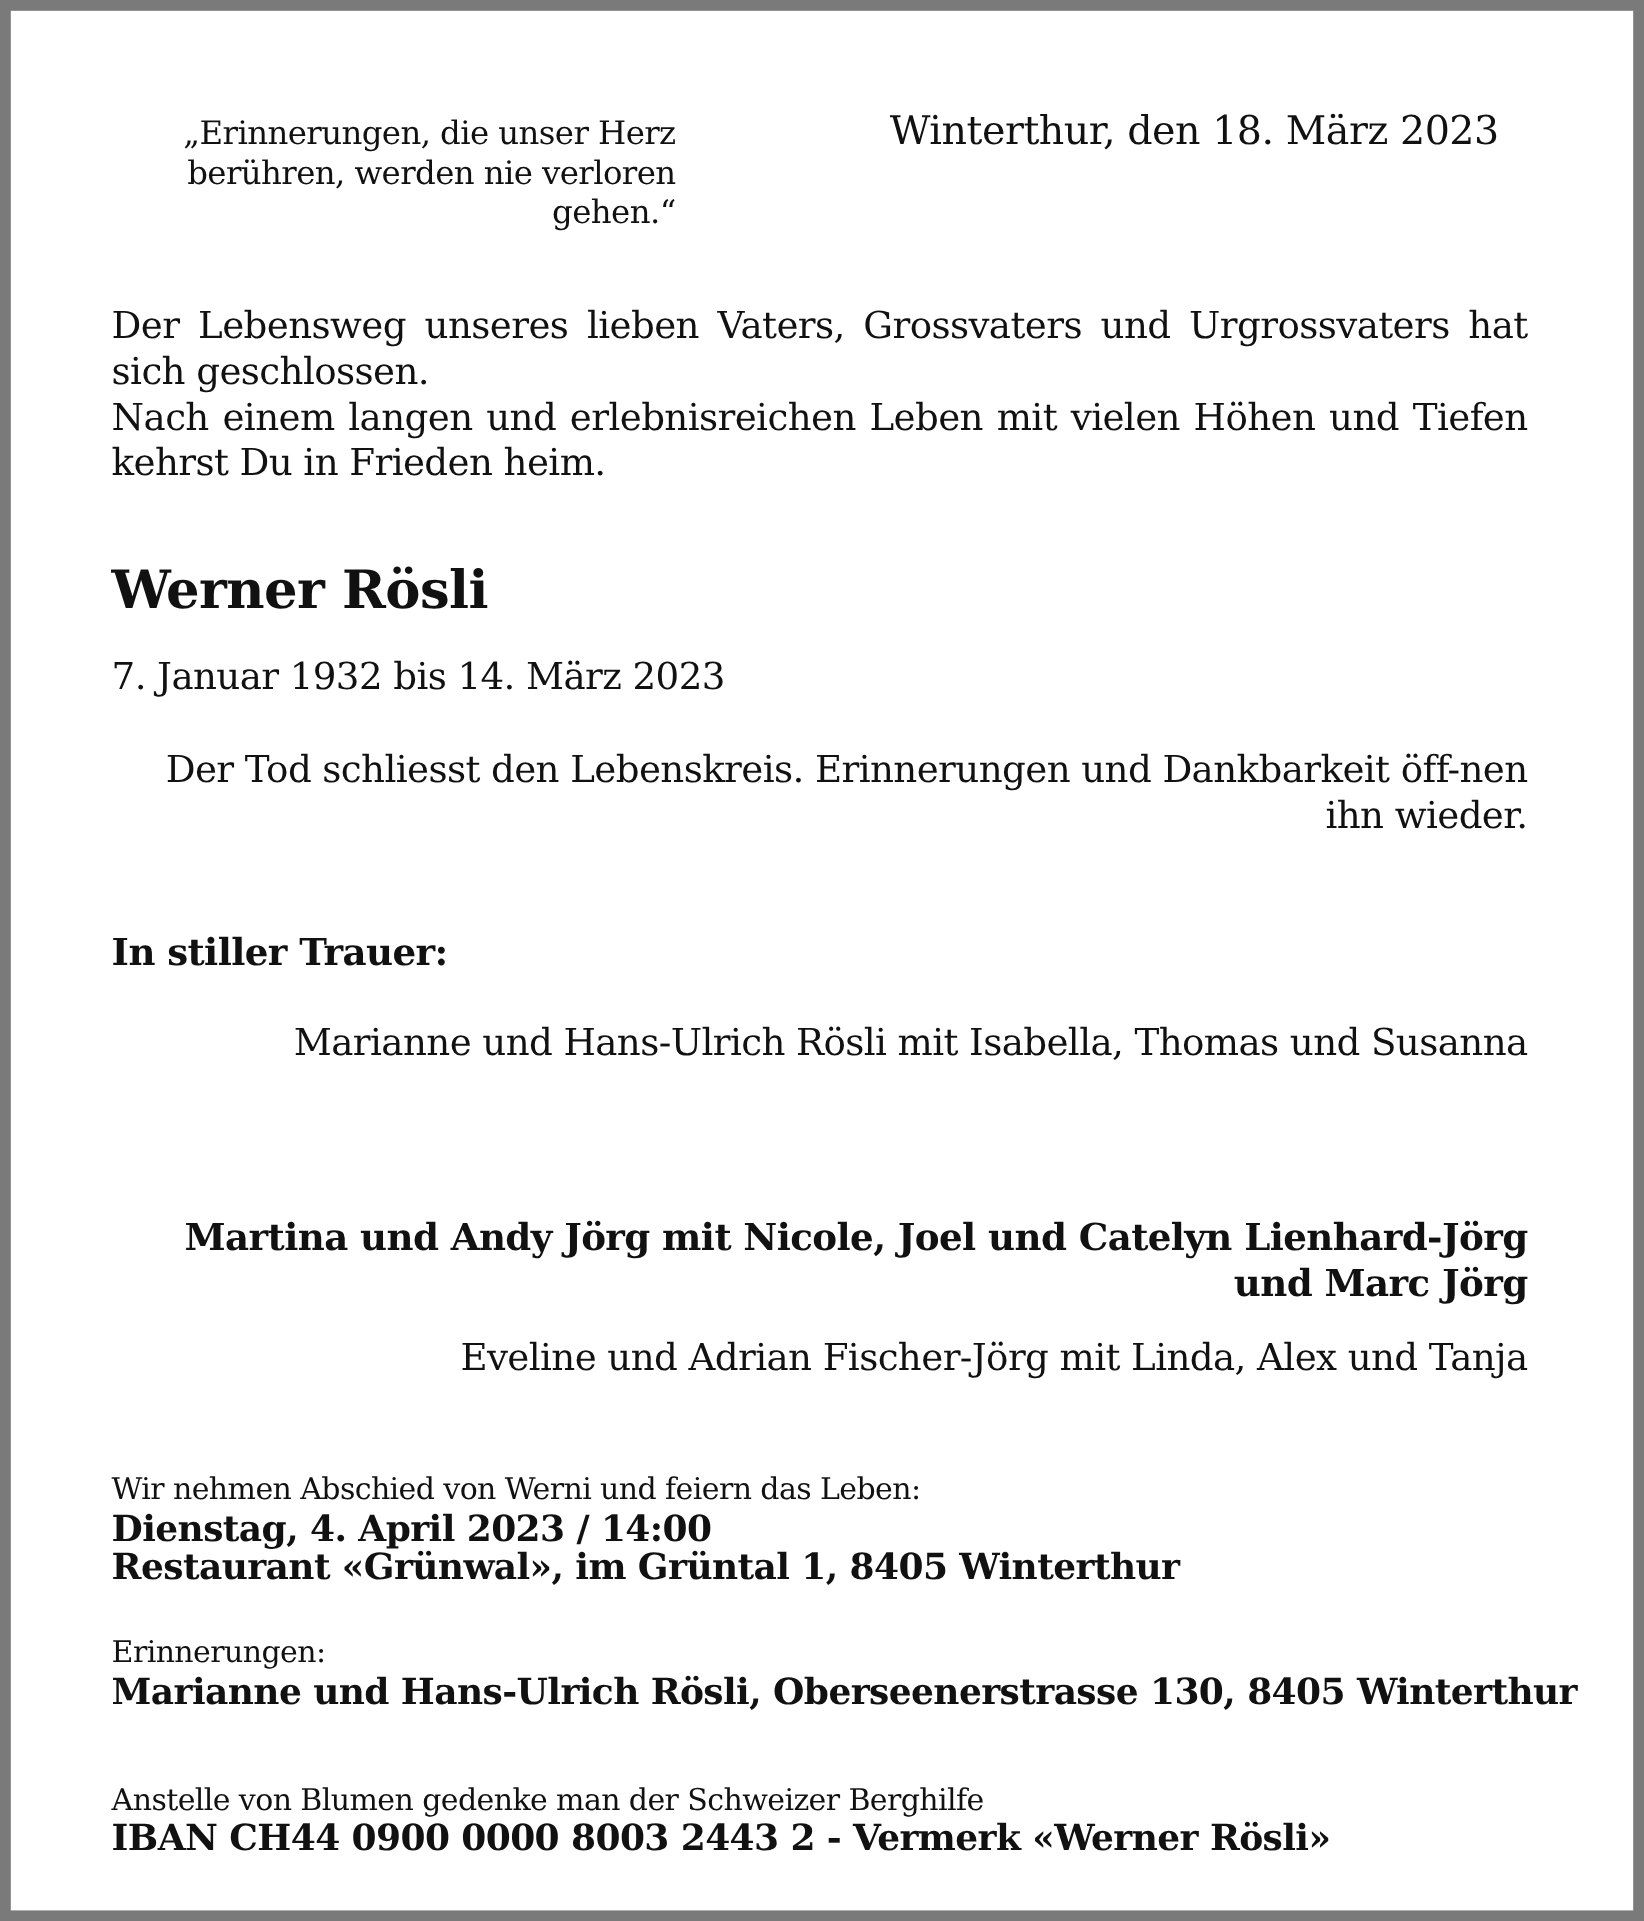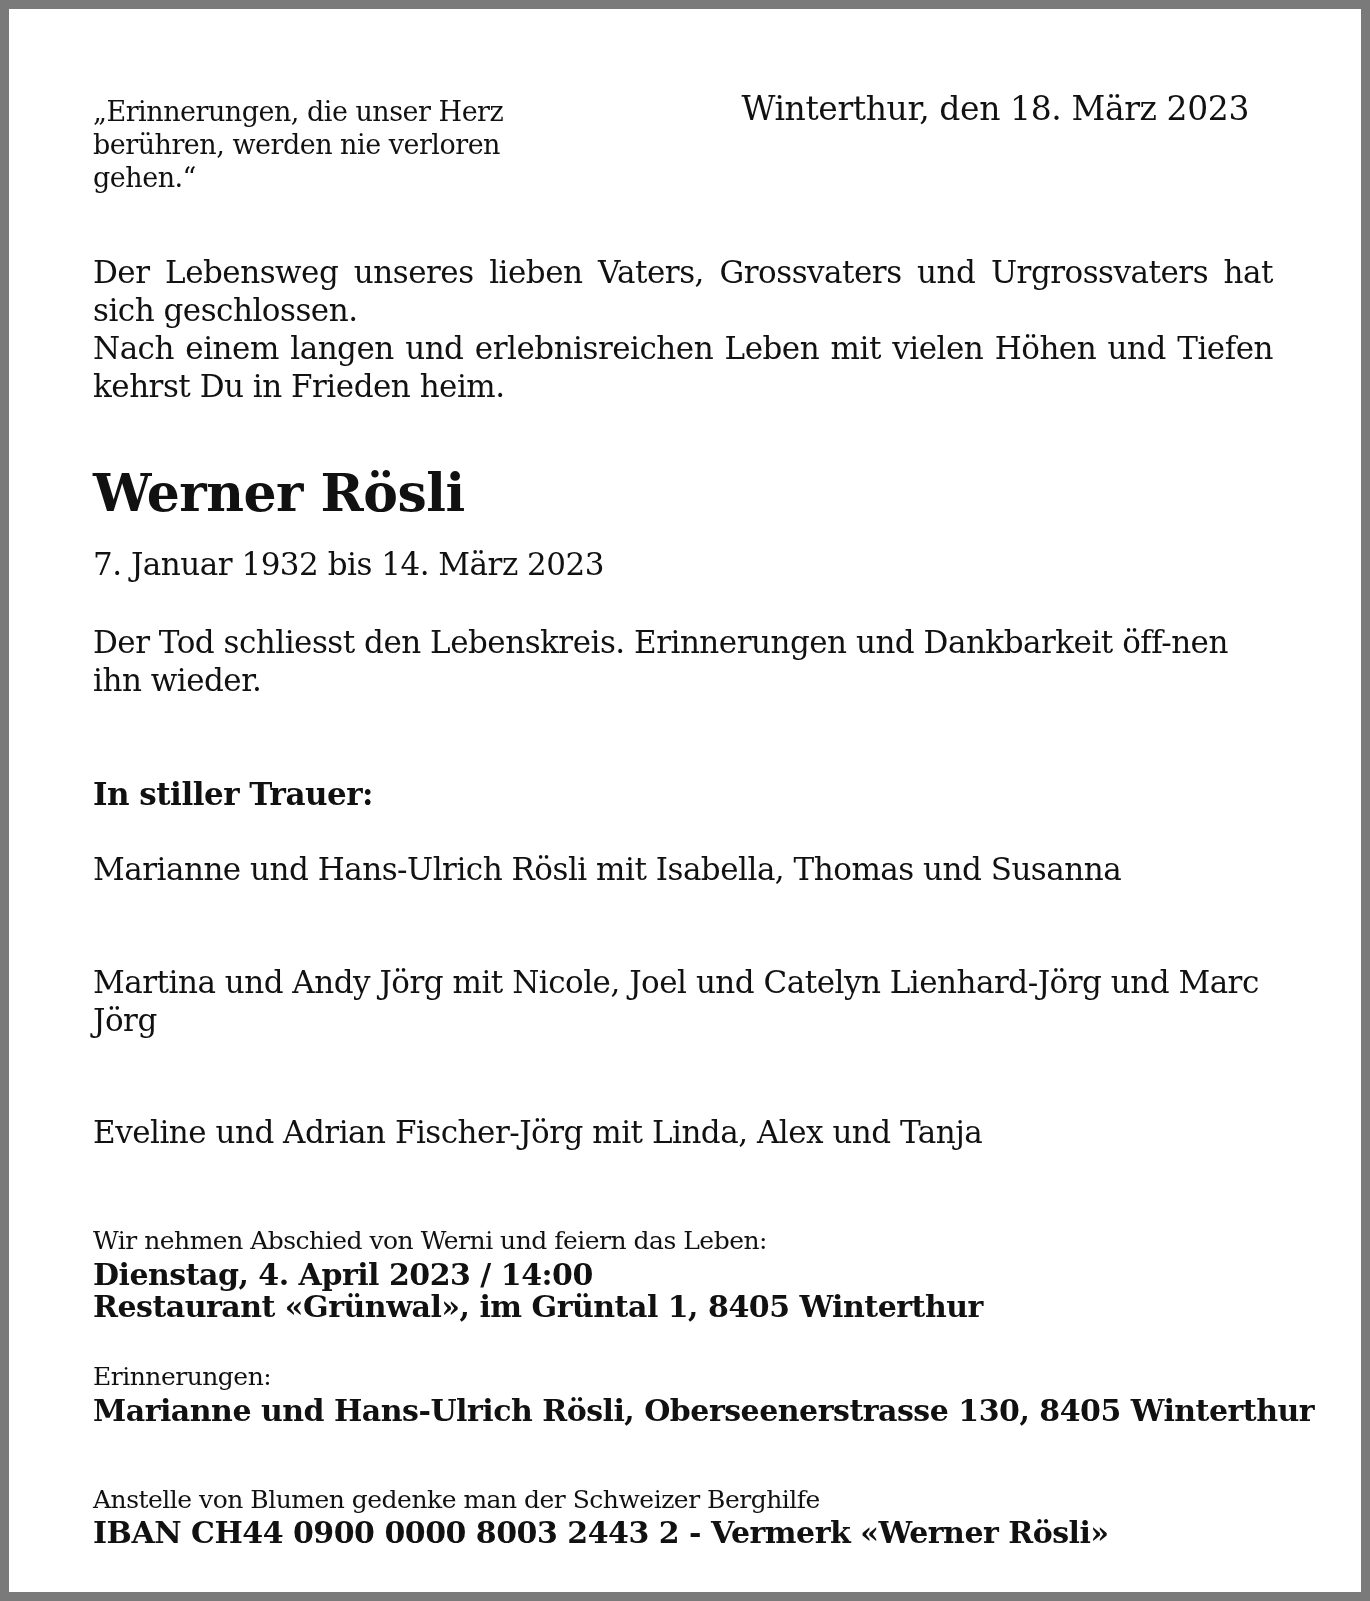--- a/index.html
+++ b/index.html
@@ -13,41 +13,41 @@
       color: #111;
     }
     .page {
       position: absolute;
       left: 9px;
       top: 9px;
       width: 1352px;
       height: 1583px;
       background: #ffffff;
     }
-    .abs { position: absolute; margin: 0; }
+    .abs { position: absolute; margin: 0; text-align: right; }
     .quote {
       left: 84px; top: 86px; width: 470px;
       font-size: 27px; line-height: 33px;
       letter-spacing: -0.5px;
     }
     .dateplace {
       right: 112px; top: 80px;
       font-size: 33px; line-height: 40px;
       letter-spacing: -0.4px;
     }
     .intro {
       left: 84px; top: 244px; width: 1180px;
       font-size: 31px; line-height: 38px;
       text-align: justify;
       letter-spacing: -0.5px;
     }
     .intro p { margin: 0; text-align-last: auto; }
     .name {
       left: 84px; top: 446px;
-      font-size: 52px; line-height: 76px; font-weight: bold;
+      font-size: 44px; line-height: 76px; font-weight: bold;
       letter-spacing: -0.5px;
     }
     .lifespan {
       left: 84px; top: 536px;
       font-size: 31px; line-height: 38px;
       letter-spacing: -0.5px;
     }
     .deathquote {
       left: 84px; top: 614px; width: 1180px;
       font-size: 31px; line-height: 38px;
@@ -59,21 +59,21 @@
       letter-spacing: -0.5px;
       font-weight: bold;
     }
     .mourner {
       left: 84px; width: 1180px;
       font-size: 31px; line-height: 38px;
       letter-spacing: -0.5px;
     }
     .m0 { top: 841px; }
     .m1 { top: 916px; }
-    .m2 { top: 954px; }
+    .m2 { top: 1004px; font-weight: bold; }
     .m3 { top: 1104px; }
     .big {
       left: 84px;
       font-size: 25px; line-height: 36px;
       letter-spacing: -0.5px;
     }
     .small {
       left: 84px;
       font-size: 30px; line-height: 32px;
       letter-spacing: -0.5px;

